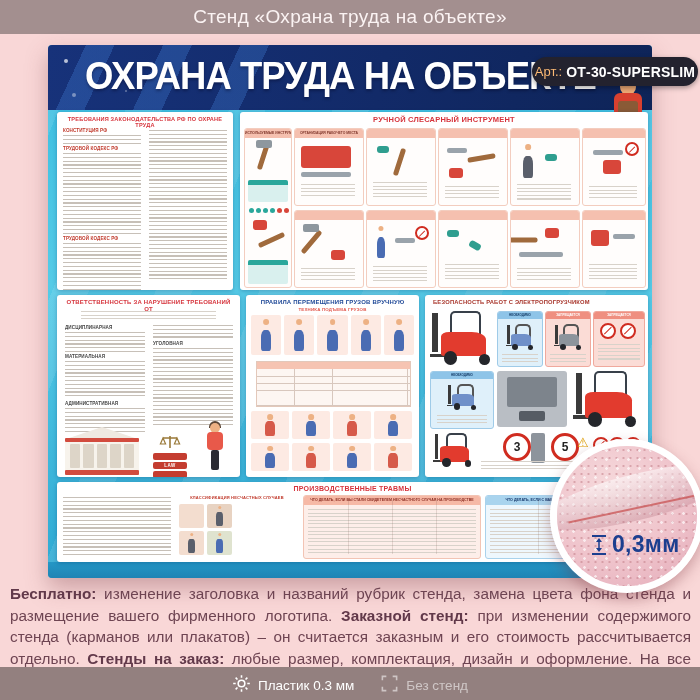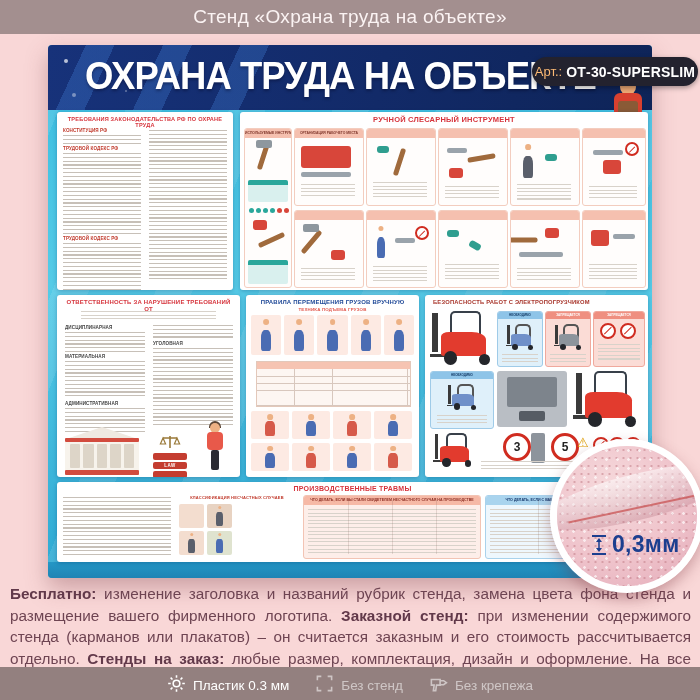--- a/index.html
+++ b/index.html
@@ -543,22 +543,14 @@
         <span class="flabel">Пластик 0.3 мм</span>
       </div>
       <div class="fitem dim">
         <span>
           <svg width="19" height="19" viewBox="0 0 24 24" fill="none" stroke="currentColor" stroke-width="2">
             <path d="M3 8V3h5M21 8V3h-5M3 16v5h5M21 16v5h-5"></path>
           </svg>
         </span>
         <span class="flabel">Без стенд</span>
       </div>
-      <div class="fitem dim">
-        <span>
-          <svg width="19" height="19" viewBox="0 0 24 24" fill="none" stroke="currentColor" stroke-width="2">
-            <path d="M3 7h11v7H9.5l-1 7H5.5l1-7H3zM14 8.5h4.5L22 11l-3.5 2.5H14z"></path>
-          </svg>
-        </span>
-        <span class="flabel">Без крепежа</span>
-      </div>
     </div>
 </div>
 
 </body></html>

